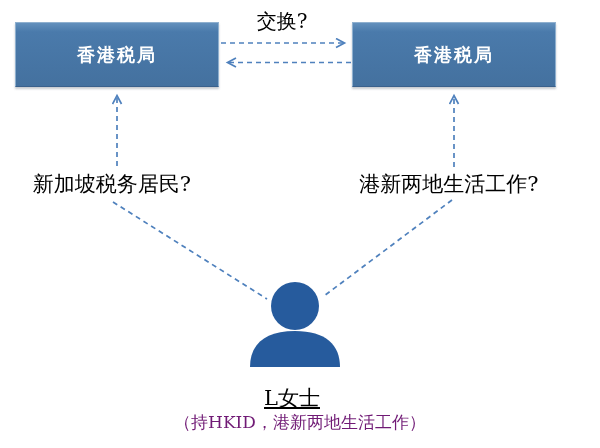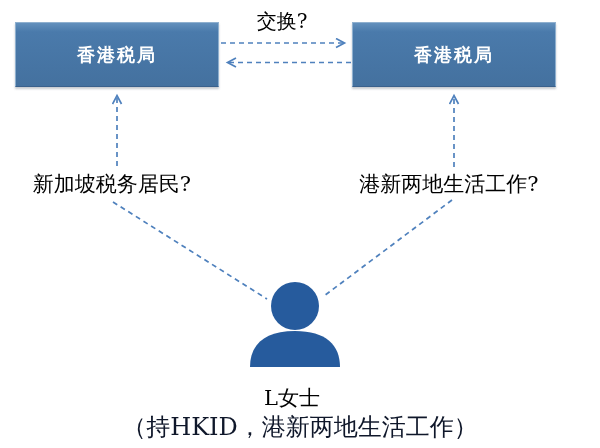--- a/index.html
+++ b/index.html
@@ -33,22 +33,22 @@
   .float-label{
     position:absolute;
     transform:translateX(-50%);
     white-space:nowrap;
     font-size:21px;
     color:#000000;
   }
   .label-exchange{left:282px;top:8px;font-size:20px;}
   .label-hk-resident{left:112px;top:170px;}
   .label-sg-resident{left:449px;top:170px;}
-  .person-name{left:292px;top:384px;font-size:21px;}
-  .person-note{left:300px;top:411px;font-size:24px;color:#0f172a;}
+  .person-name{left:292px;top:384px;font-size:21px;text-decoration:underline;}
+  .person-note{left:300px;top:411px;font-size:17px;color:#701a75;}
 </style>
 </head>
 <body>
 
 <div class="stage">
 
   <svg class="layer-svg" viewBox="0 0 600 448" xmlns="http://www.w3.org/2000/svg">
     <defs>
       <marker id="openArrow" markerWidth="14" markerHeight="12" refX="9.5" refY="5" orient="auto" markerUnits="userSpaceOnUse">
         <path d="M1.5,0.5 L10,5 L1.5,9.5" fill="none" stroke="#4f81bd" stroke-width="1.7"></path>

